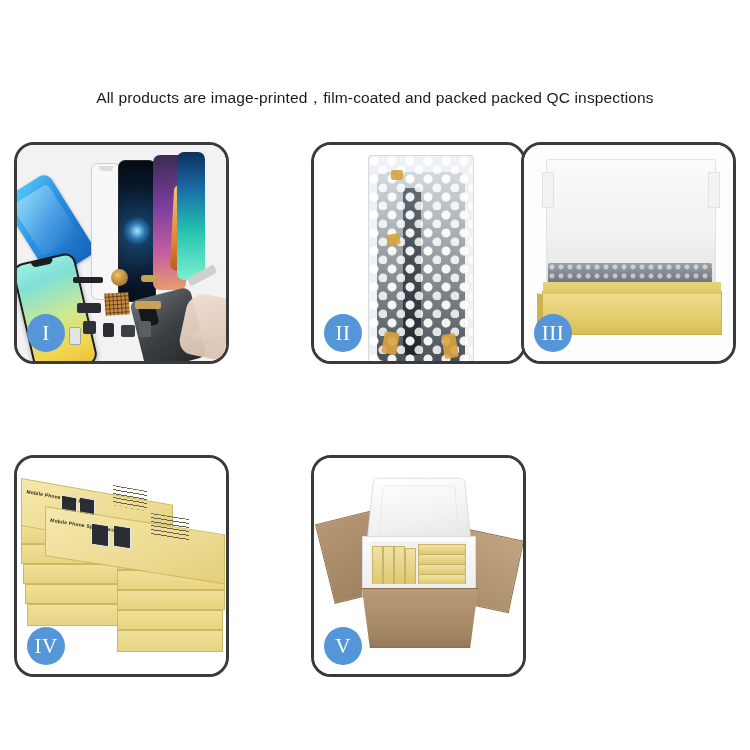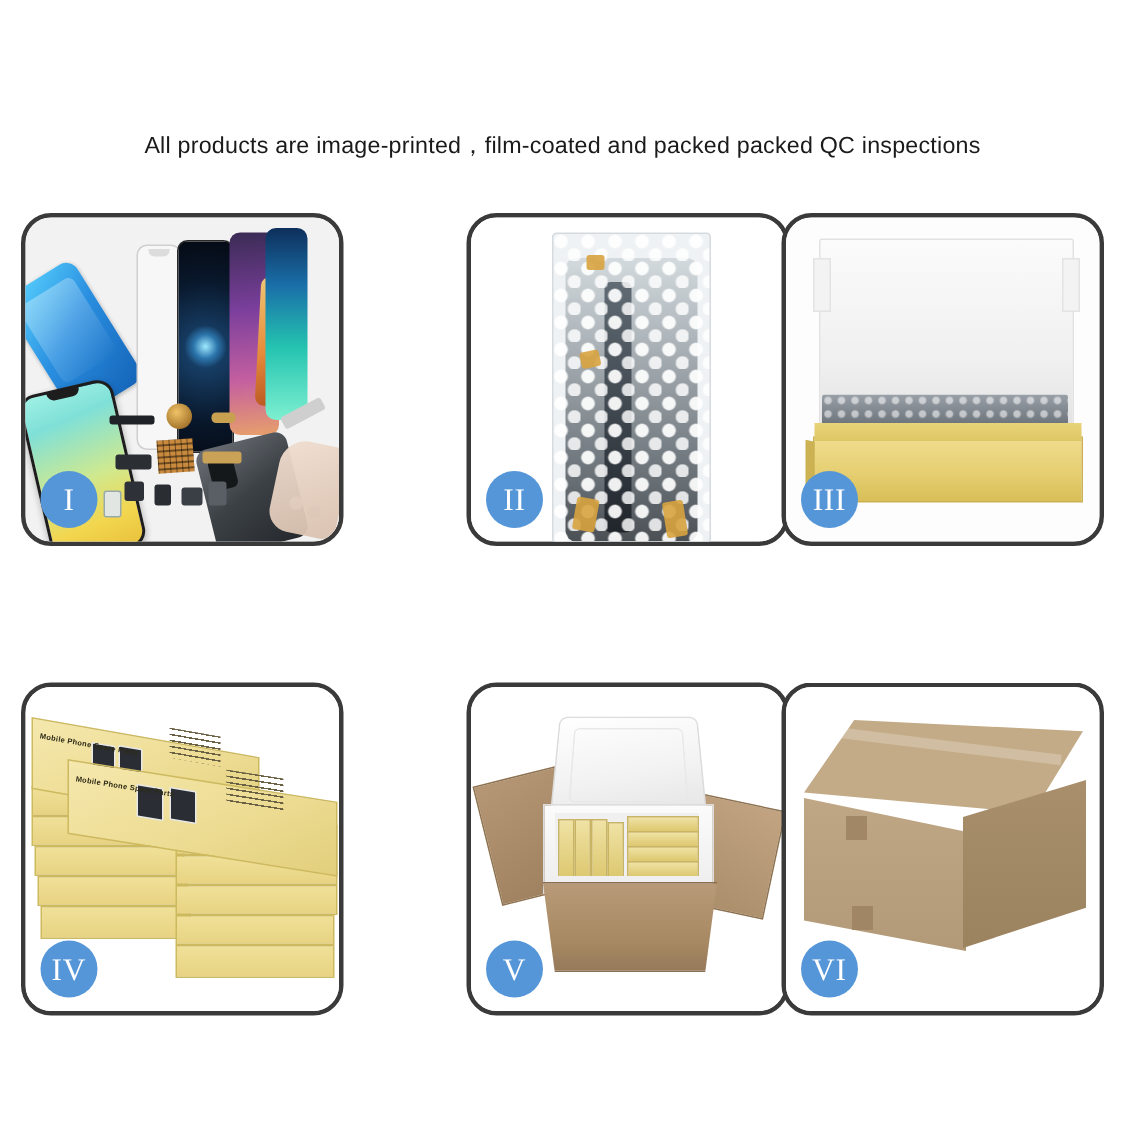--- a/index.html
+++ b/index.html
@@ -523,26 +523,14 @@
         <div class="v-ybox" style="left:48px; top:2px;  width:46px; height:9px;"></div>
         <div class="v-ybox" style="left:48px; top:12px; width:46px; height:9px;"></div>
         <div class="v-ybox" style="left:48px; top:22px; width:46px; height:9px;"></div>
         <div class="v-ybox" style="left:48px; top:32px; width:46px; height:9px;"></div>
       </div>
       <div class="v-carton"></div>
     </div>
     <div class="badge">V</div>
   </div>
 
-  <div class="panel panel-c3 panel-r2">
-    <div class="panel-photo">
-      <div class="p6-bg"></div>
-      <div class="c-top"></div>
-      <div class="c-front"></div>
-      <div class="c-side"></div>
-      <div class="c-seam"></div>
-      <div class="c-tape a"></div>
-      <div class="c-tape b"></div>
-    </div>
-    <div class="badge">VI</div>
-  </div>
 
 </div>
 
 </body></html>

